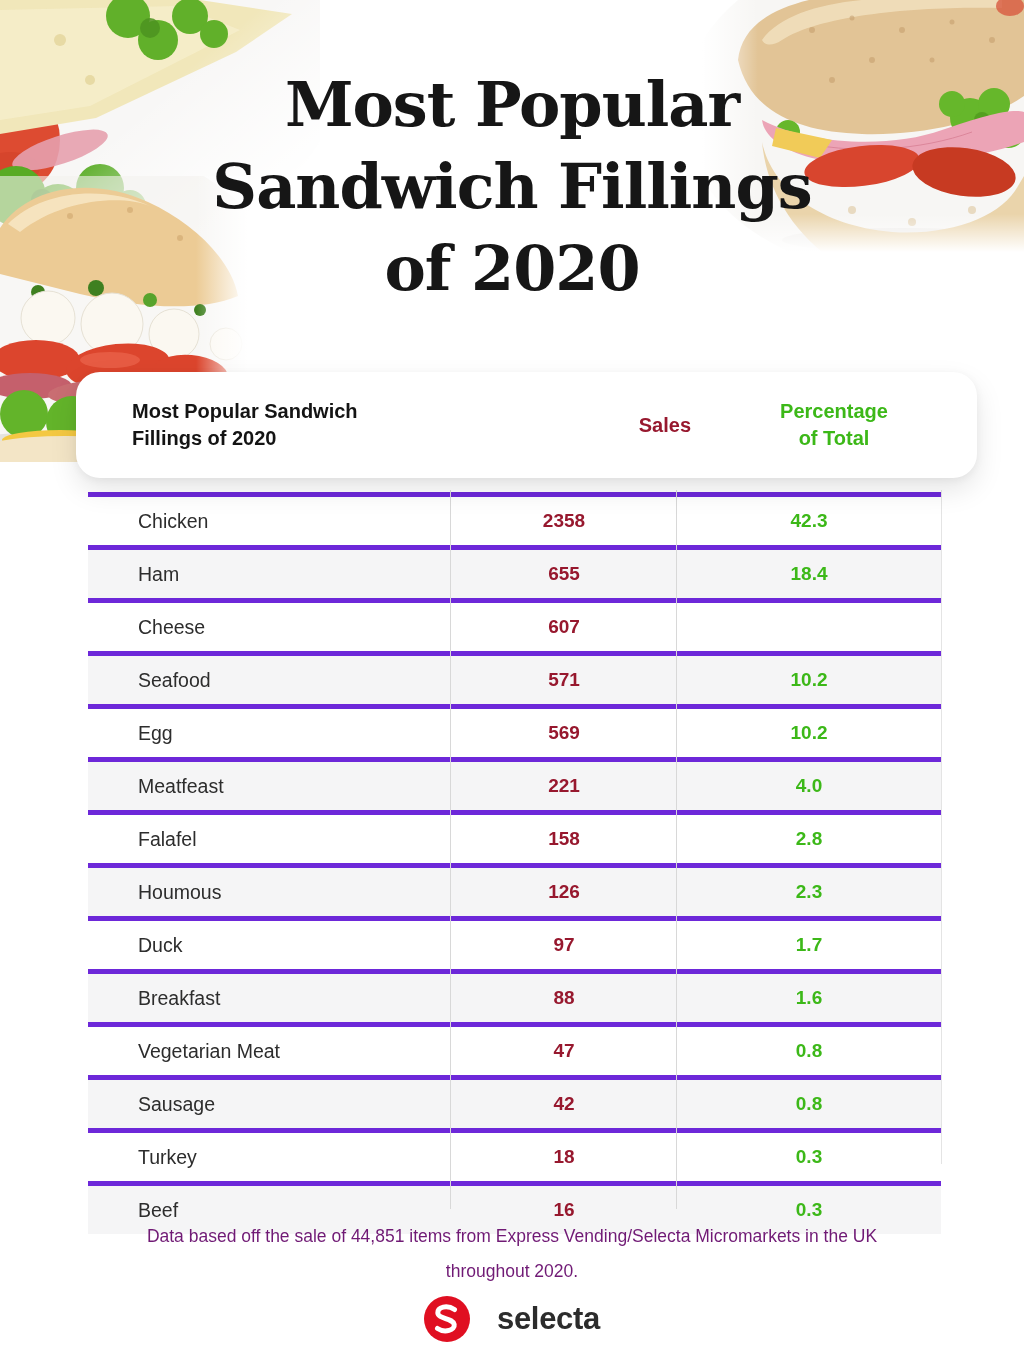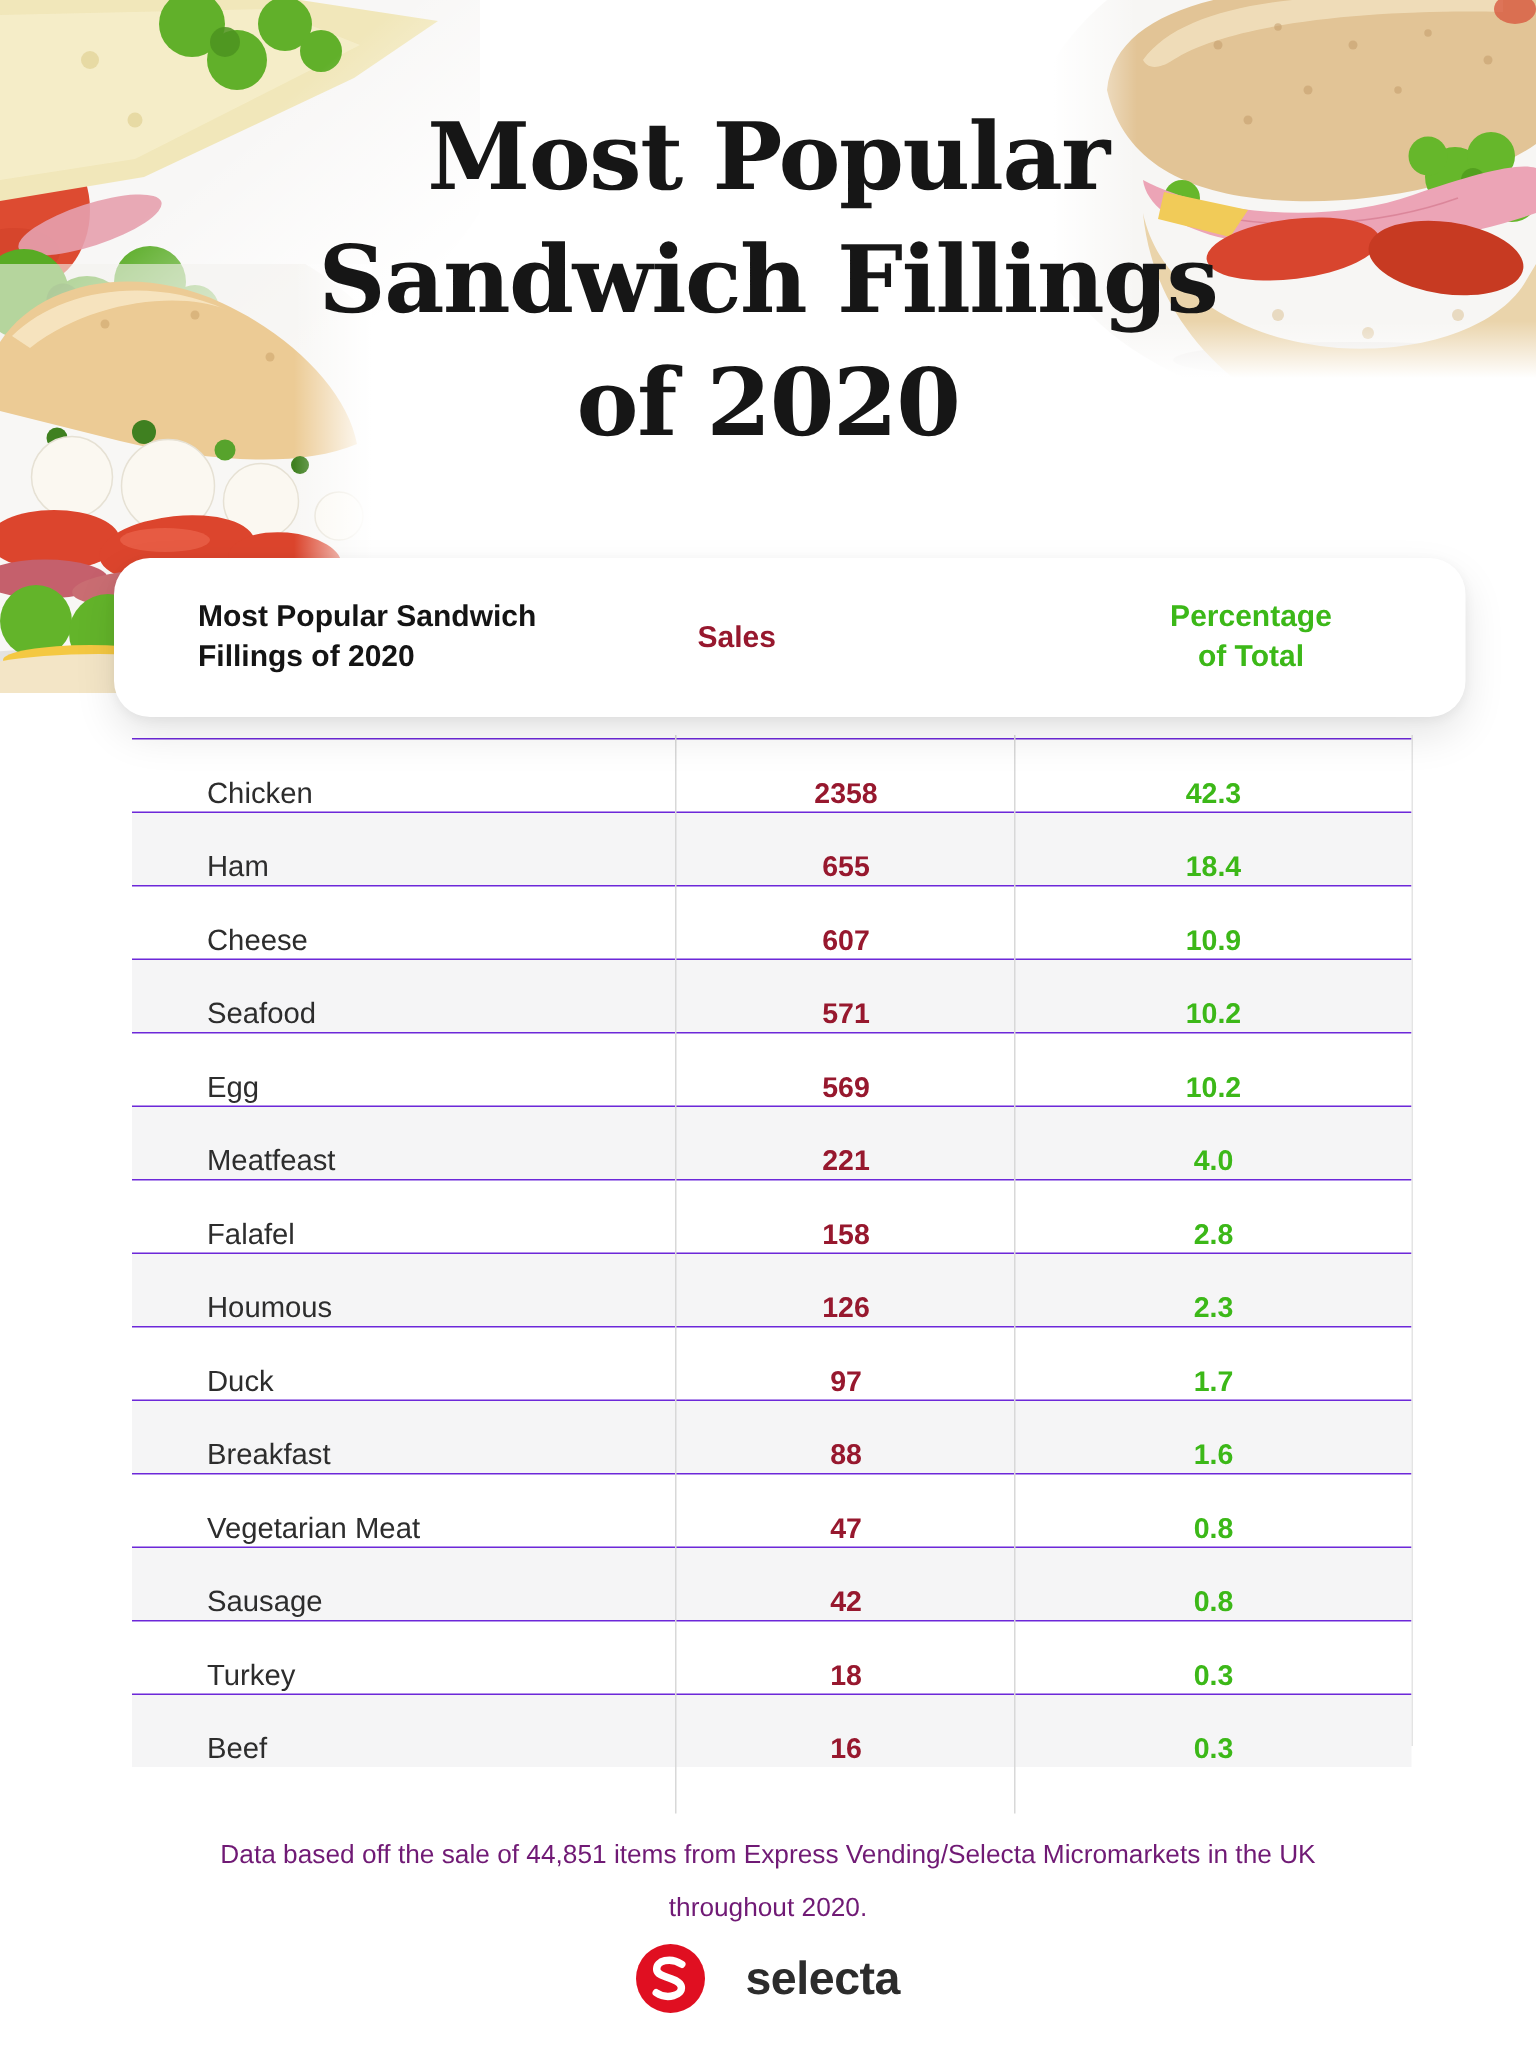--- a/index.html
+++ b/index.html
@@ -25,32 +25,32 @@
     position:absolute;left:76px;top:372px;width:901px;height:106px;
     background:#ffffff;border-radius:24px;
     box-shadow:0 12px 28px rgba(0,0,0,0.10),0 2px 8px rgba(0,0,0,0.05);
     display:flex;align-items:center;z-index:5;box-sizing:border-box;
   }
   .hc1{
     width:389px;box-sizing:border-box;padding-left:56px;padding-right:95px;
     font-weight:700;font-size:20px;line-height:27px;color:#141414;
   }
   .hc2{
-    width:226px;text-align:left;font-weight:700;font-size:20px;
+    width:226px;text-align:right;font-weight:700;font-size:20px;
     color:var(--red,#97182e);
   }
   .hc3{
     width:286px;display:flex;justify-content:center;
     font-weight:700;font-size:20px;line-height:27px;
     color:var(--green,#3cb818);text-align:center;
   }
   .hc3 span{max-width:125px;display:inline-block;}
 
   .tbl{position:absolute;left:88px;top:492px;width:853px;z-index:2;}
-  .row{display:flex;height:48px;align-items:flex-end;border-top:1px solid #6d28d9;}
+  .row{display:flex;height:48px;align-items:center;border-top:5px solid #6d28d9;}
   .row:nth-child(even){background:var(--stripe,#f5f5f6);}
   .c-name{width:363px;box-sizing:border-box;padding-left:50px;
     font-size:19.5px;color:#2d2d2d;}
   .c-sales{width:226px;text-align:center;font-size:19px;font-weight:700;
     color:var(--red,#97182e);}
   .c-pct{width:264px;text-align:center;font-size:19px;font-weight:700;
     color:var(--green,#3cb818);}
 
   .vl{position:absolute;top:490px;width:1px;background:#d8d8d8;z-index:3;}
   .vl1{left:450px;height:719px;}
@@ -212,21 +212,20 @@
         <div class="c-pct">42.3</div>
       </div>
       <div class="row">
         <div class="c-name">Ham</div>
         <div class="c-sales">655</div>
         <div class="c-pct">18.4</div>
       </div>
       <div class="row">
         <div class="c-name">Cheese</div>
         <div class="c-sales">607</div>
-        <div class="c-pct">10.9</div>
       </div>
       <div class="row">
         <div class="c-name">Seafood</div>
         <div class="c-sales">571</div>
         <div class="c-pct">10.2</div>
       </div>
       <div class="row">
         <div class="c-name">Egg</div>
         <div class="c-sales">569</div>
         <div class="c-pct">10.2</div>

